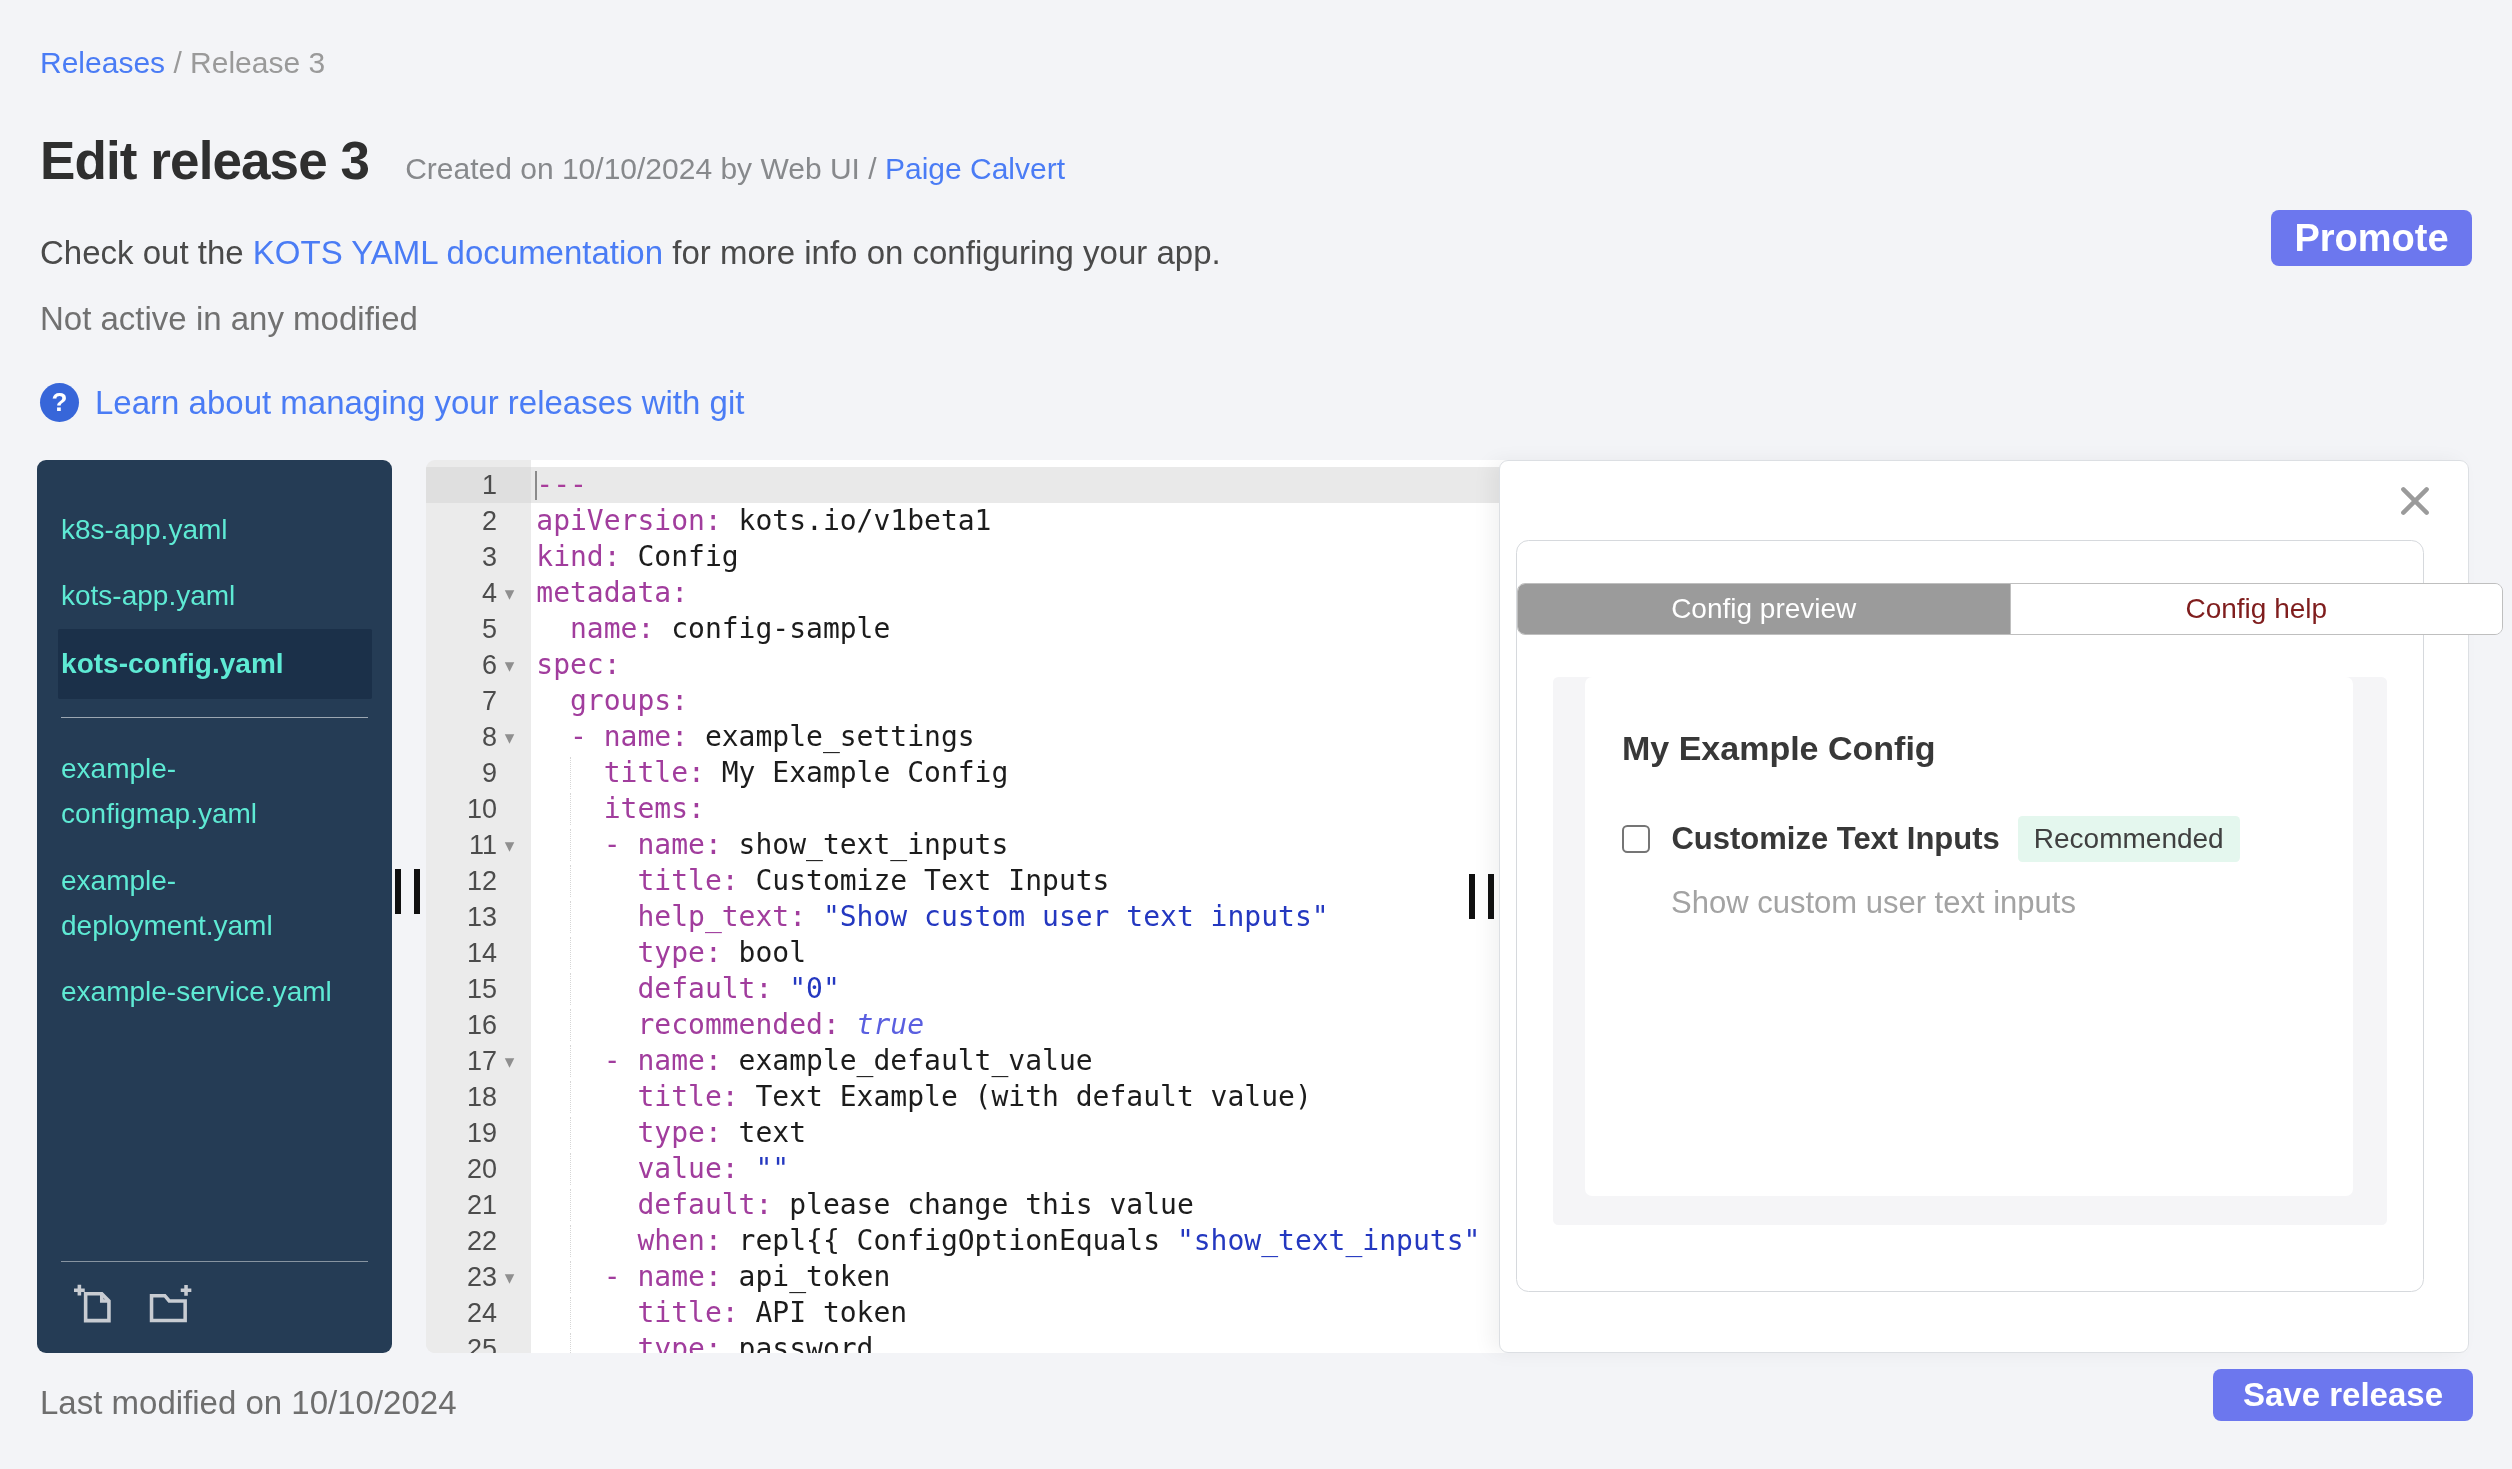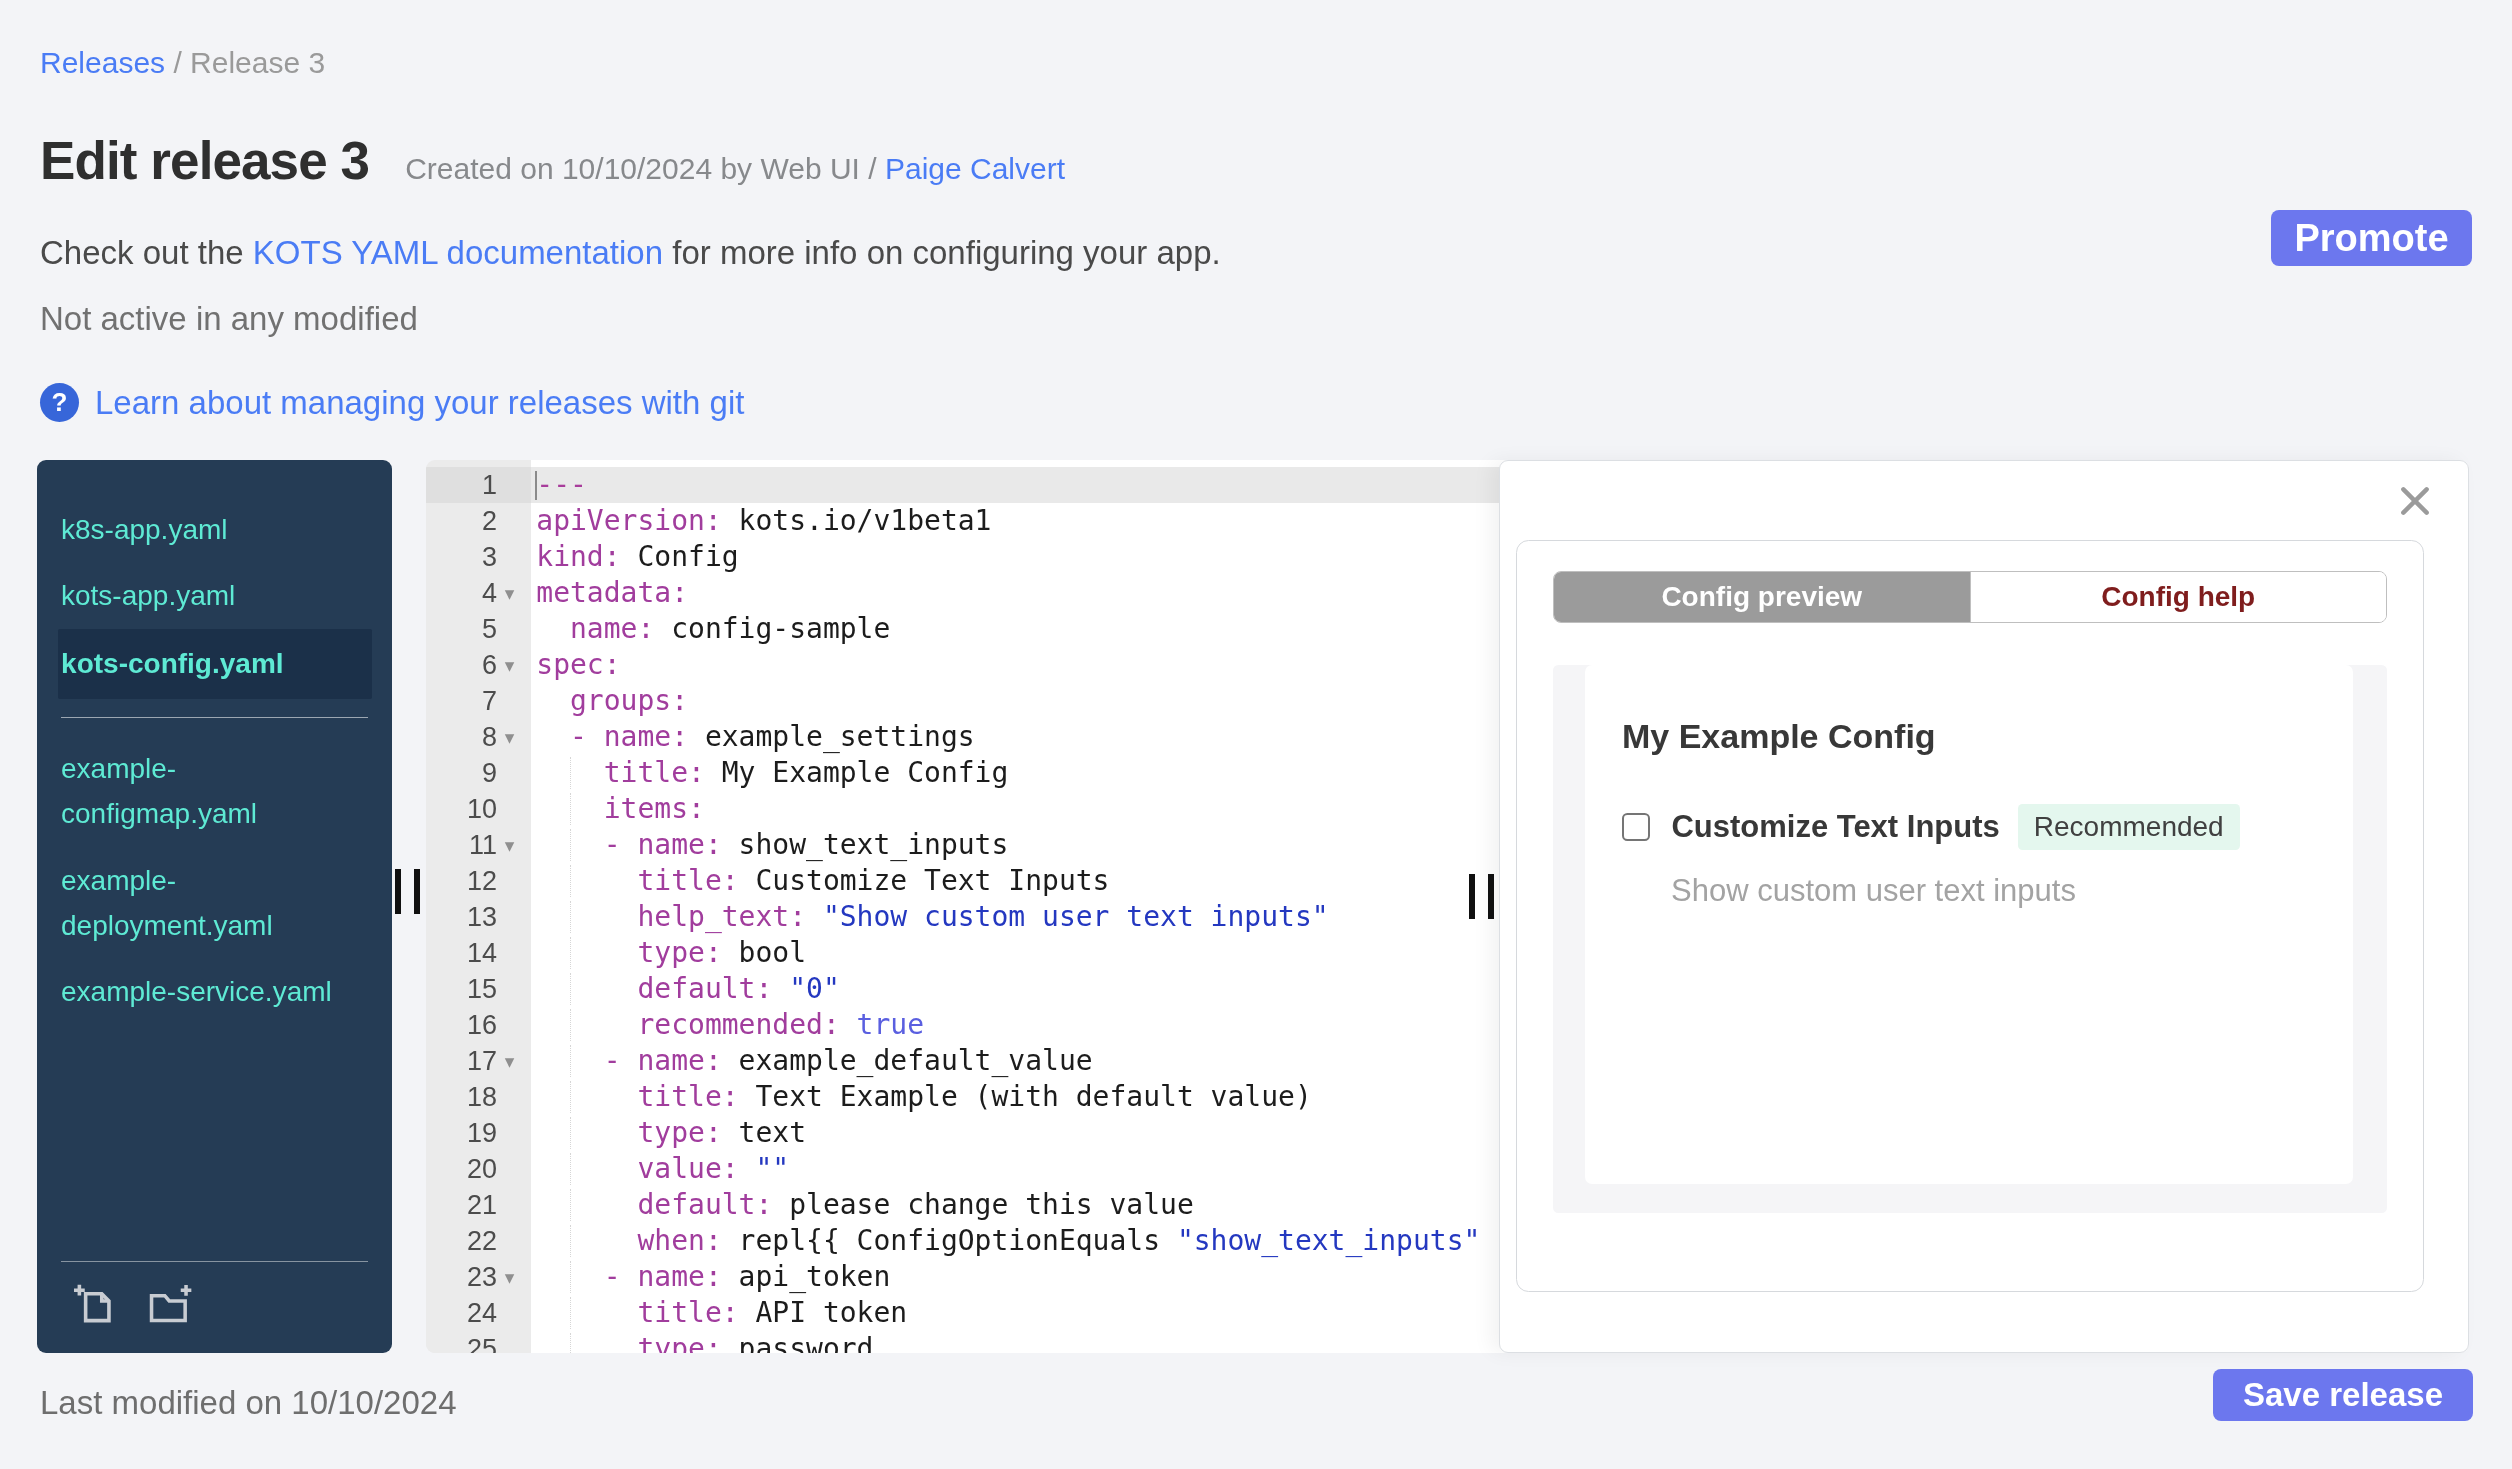--- a/index.html
+++ b/index.html
@@ -48,27 +48,27 @@
   .code-line { display:flex; height:36px; align-items:center; }
   .gut { width:105px; flex:0 0 105px; display:flex; align-items:center; justify-content:flex-end; padding-right:9px; background:#ebebeb; height:100%; }
   .gut .num { font-size:27px; color:#4c4c4c; text-align:right; flex:1; }
   .gut .fold { width:25px; font-size:19px; color:#8f8f8f; text-align:center; cursor:pointer; }
   .code { position:relative; flex:1; height:100%; display:flex; align-items:center; }
   .code pre { font-family:"DejaVu Sans Mono", monospace; font-size:28px; line-height:36px; padding-left:5.3px; white-space:pre; }
   .code-line.active .gut { background:#dfdfdf; }
   .code-line.active .code { background:#e9e9e9; }
   .guide { position:absolute; left:calc(5.3px + 2ch); top:1.8px; bottom:1.8px; border-left:1.8px dotted #d6d6d6; font-family:"DejaVu Sans Mono",monospace; font-size:28px; }
   .cursor { position:absolute; left:3.6px; top:3.6px; width:2.7px; height:29px; background:#8a8a8a; }
-  .tk-key { color:#a13d9d;margin-top:35px; } .tk-val { color:#1c1c1c; } .tk-str { color:#2438c0; } .tk-atom { color:#5a5fe0; } .tk-meta { color:#a83d9b; }
+  .tk-key { color:#a13d9d;margin-top:35px; } .tk-val { color:#1c1c1c; } .tk-str { color:#2438c0; } .tk-atom { color:#5a5fe0;font-style:italic; } .tk-meta { color:#a83d9b; }
 
   
   .panel { position:absolute; left:1499px; top:460px; width:970px; height:893px; background:#fff; border:1.8px solid #dcdfe3; border-radius:9px; box-shadow:-9px 0 19.6px rgba(0,0,0,0.05); }
   .close-x { position:absolute; right:36px; top:23px; width:34px; height:34px; cursor:pointer; }
   .inner-card { position:absolute; left:16px; top:79px; width:908px; height:752px; border:1.8px solid #d6d9dd; border-radius:12.5px; background:#fff; }
-  .tab-group { margin:30px auto 0 auto; width:834px; height:52px; border:1.8px solid #bfbfbf; border-radius:8px; display:flex; overflow:hidden;font-weight:bold; }
+  .tab-group { margin:42px auto 0 auto; width:986px; height:52px; border:1.8px solid #bfbfbf; border-radius:8px; display:flex; overflow:hidden; }
   .tab { flex:1; display:flex; align-items:center; justify-content:center; font-size:28px; color:#7f1d1d; background:#fff; cursor:pointer; }
   .tab.active { background:#9b9b9b; color:#fff; }
   .gray-area { margin:42px auto 0 auto; width:834px; height:548px; background:#f5f5f7; border-radius:5.3px; }
   .config-card { margin:20.5px 34px 0 32px; width:768px; height:519px; background:#fff; border-radius:7.1px; padding:52px 36px 0 37px; }
   .config-title { font-size:34px; font-weight:700; color:#383838; }
   .config-row { margin-top:48px; display:flex; align-items:center; }
   .checkbox { width:28px; height:28px; border:2.7px solid #757575; border-radius:5.3px; background:#fff; flex:0 0 28px; cursor:pointer; }
   .config-label { margin-left:21.4px; font-size:31px; font-weight:700; color:#383838; }
   .badge { margin-left:18px; background:#e4f7ee; color:#404040; font-size:28px; padding:7.1px 16px; border-radius:4.5px; }
   .config-help { margin-top:23px; margin-left:49px; font-size:31px; color:#a3a3a3; }

